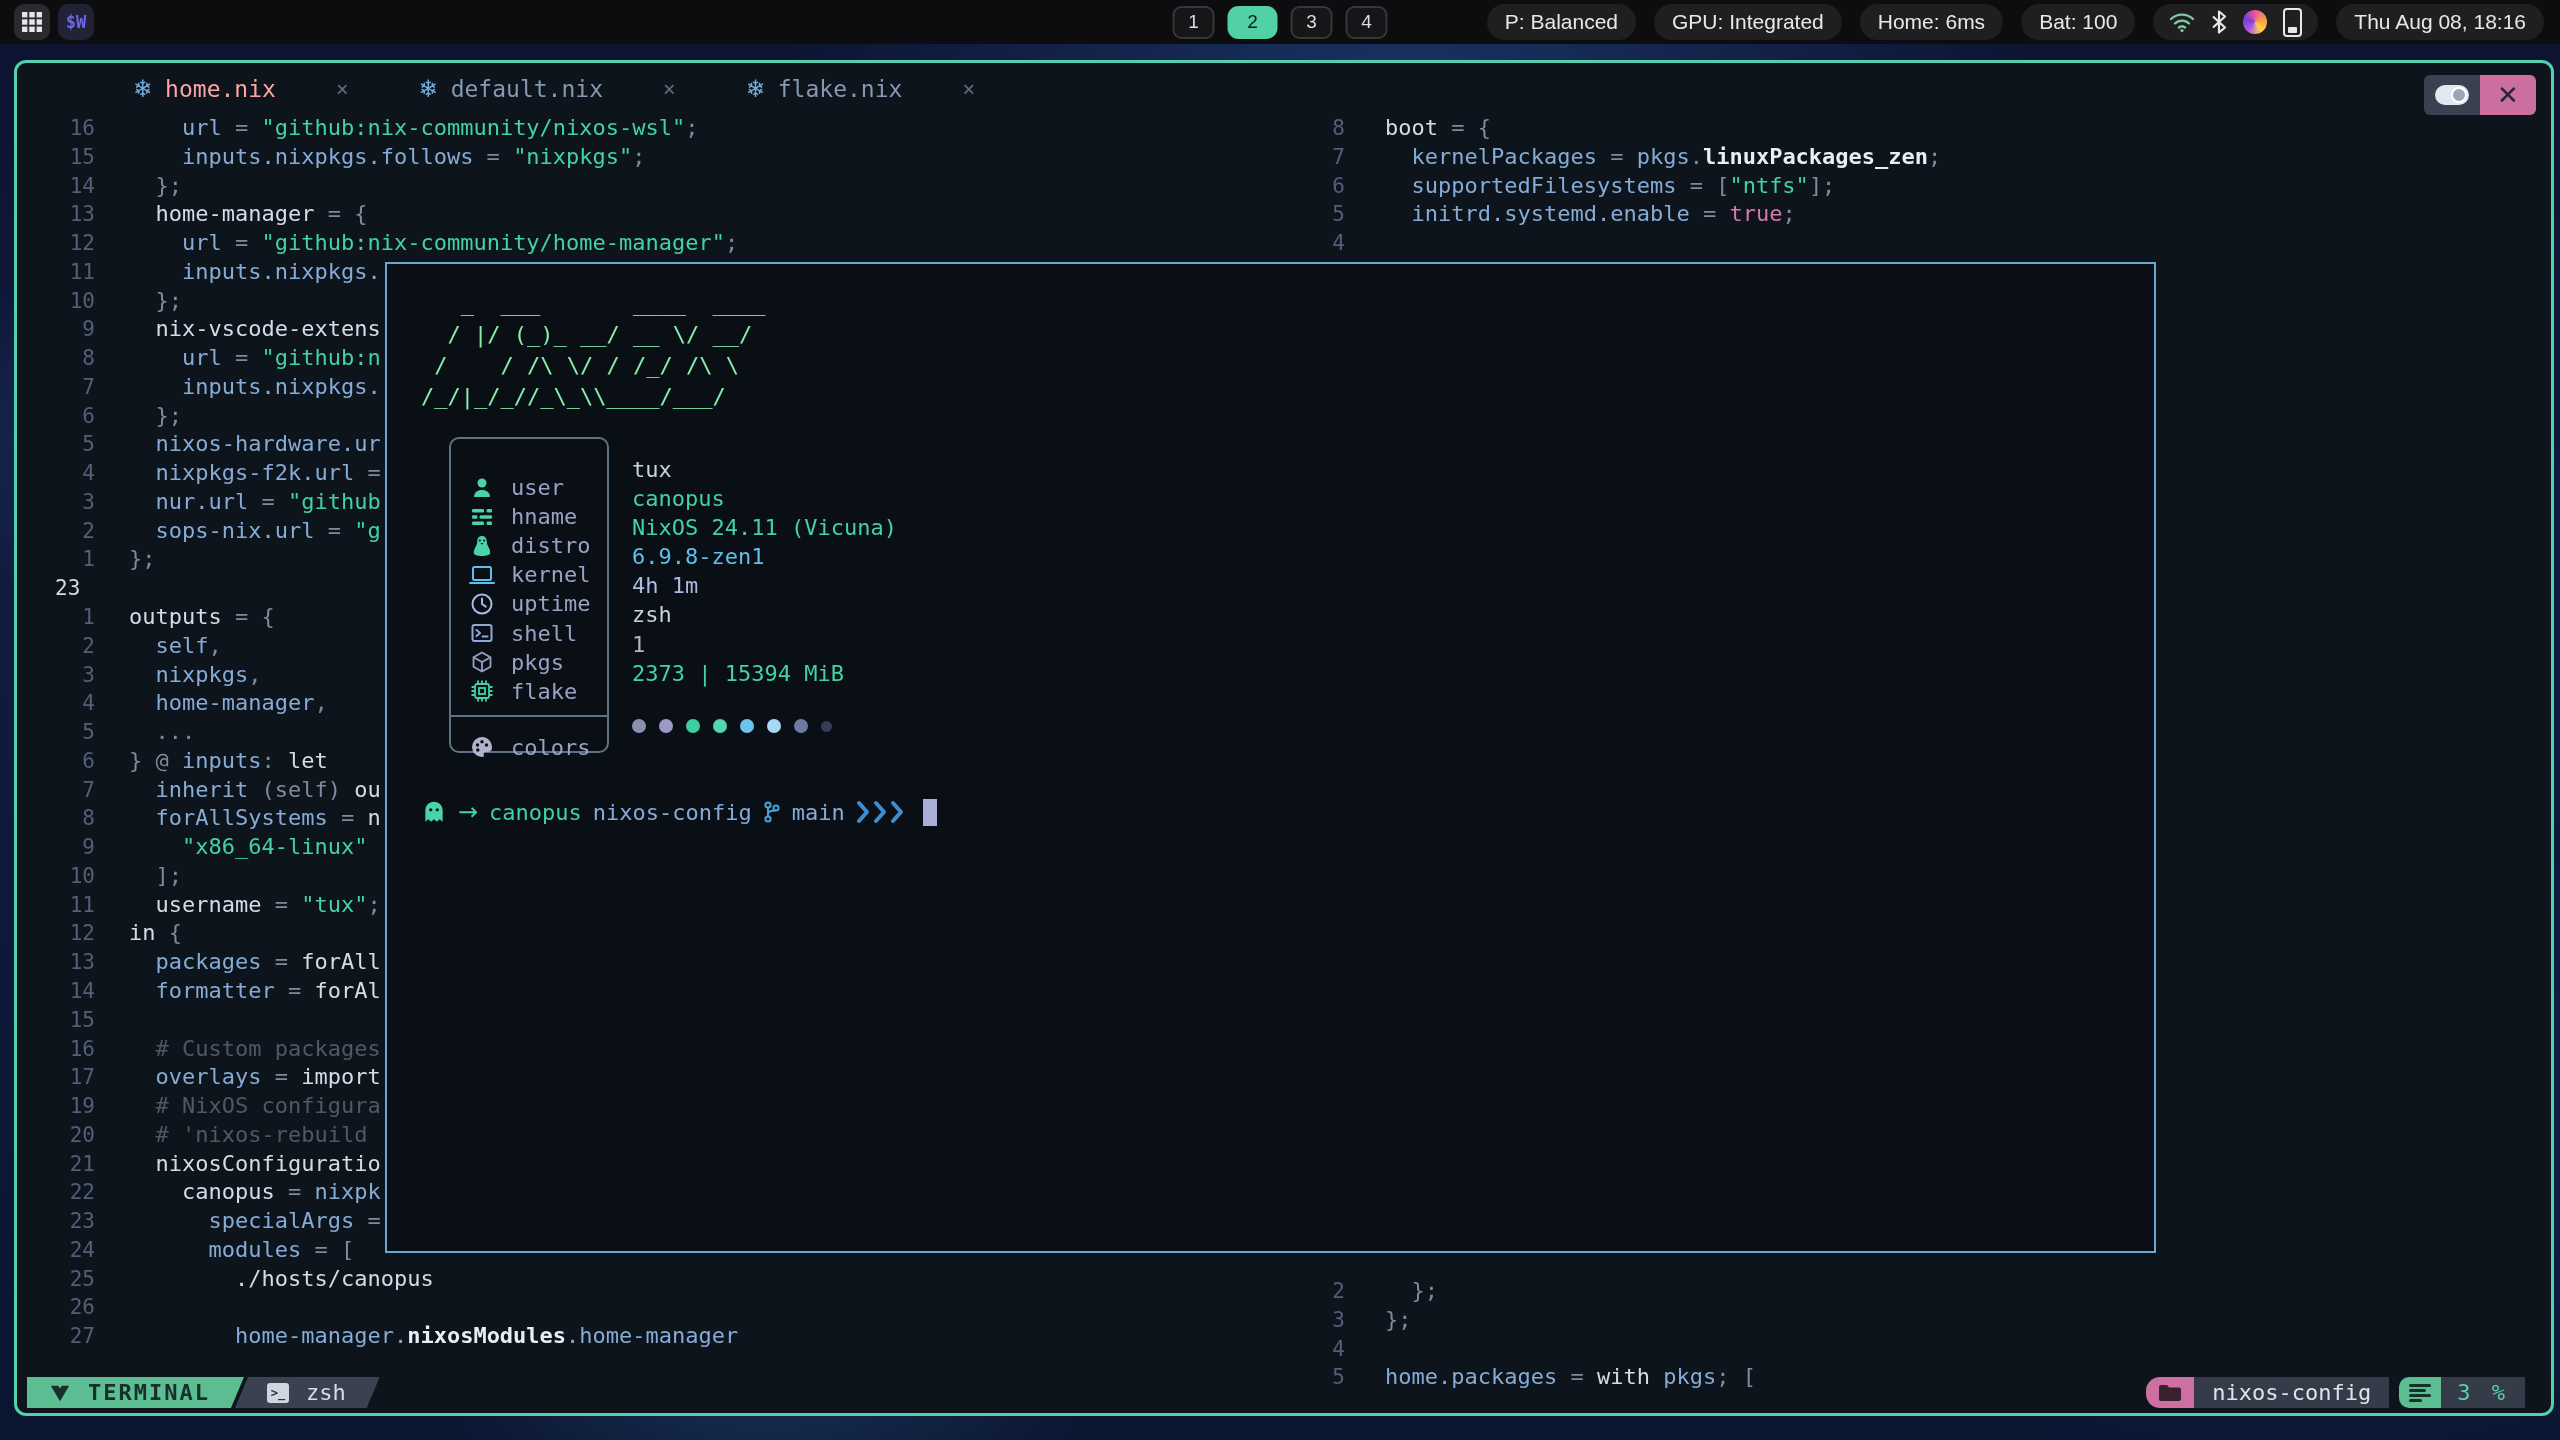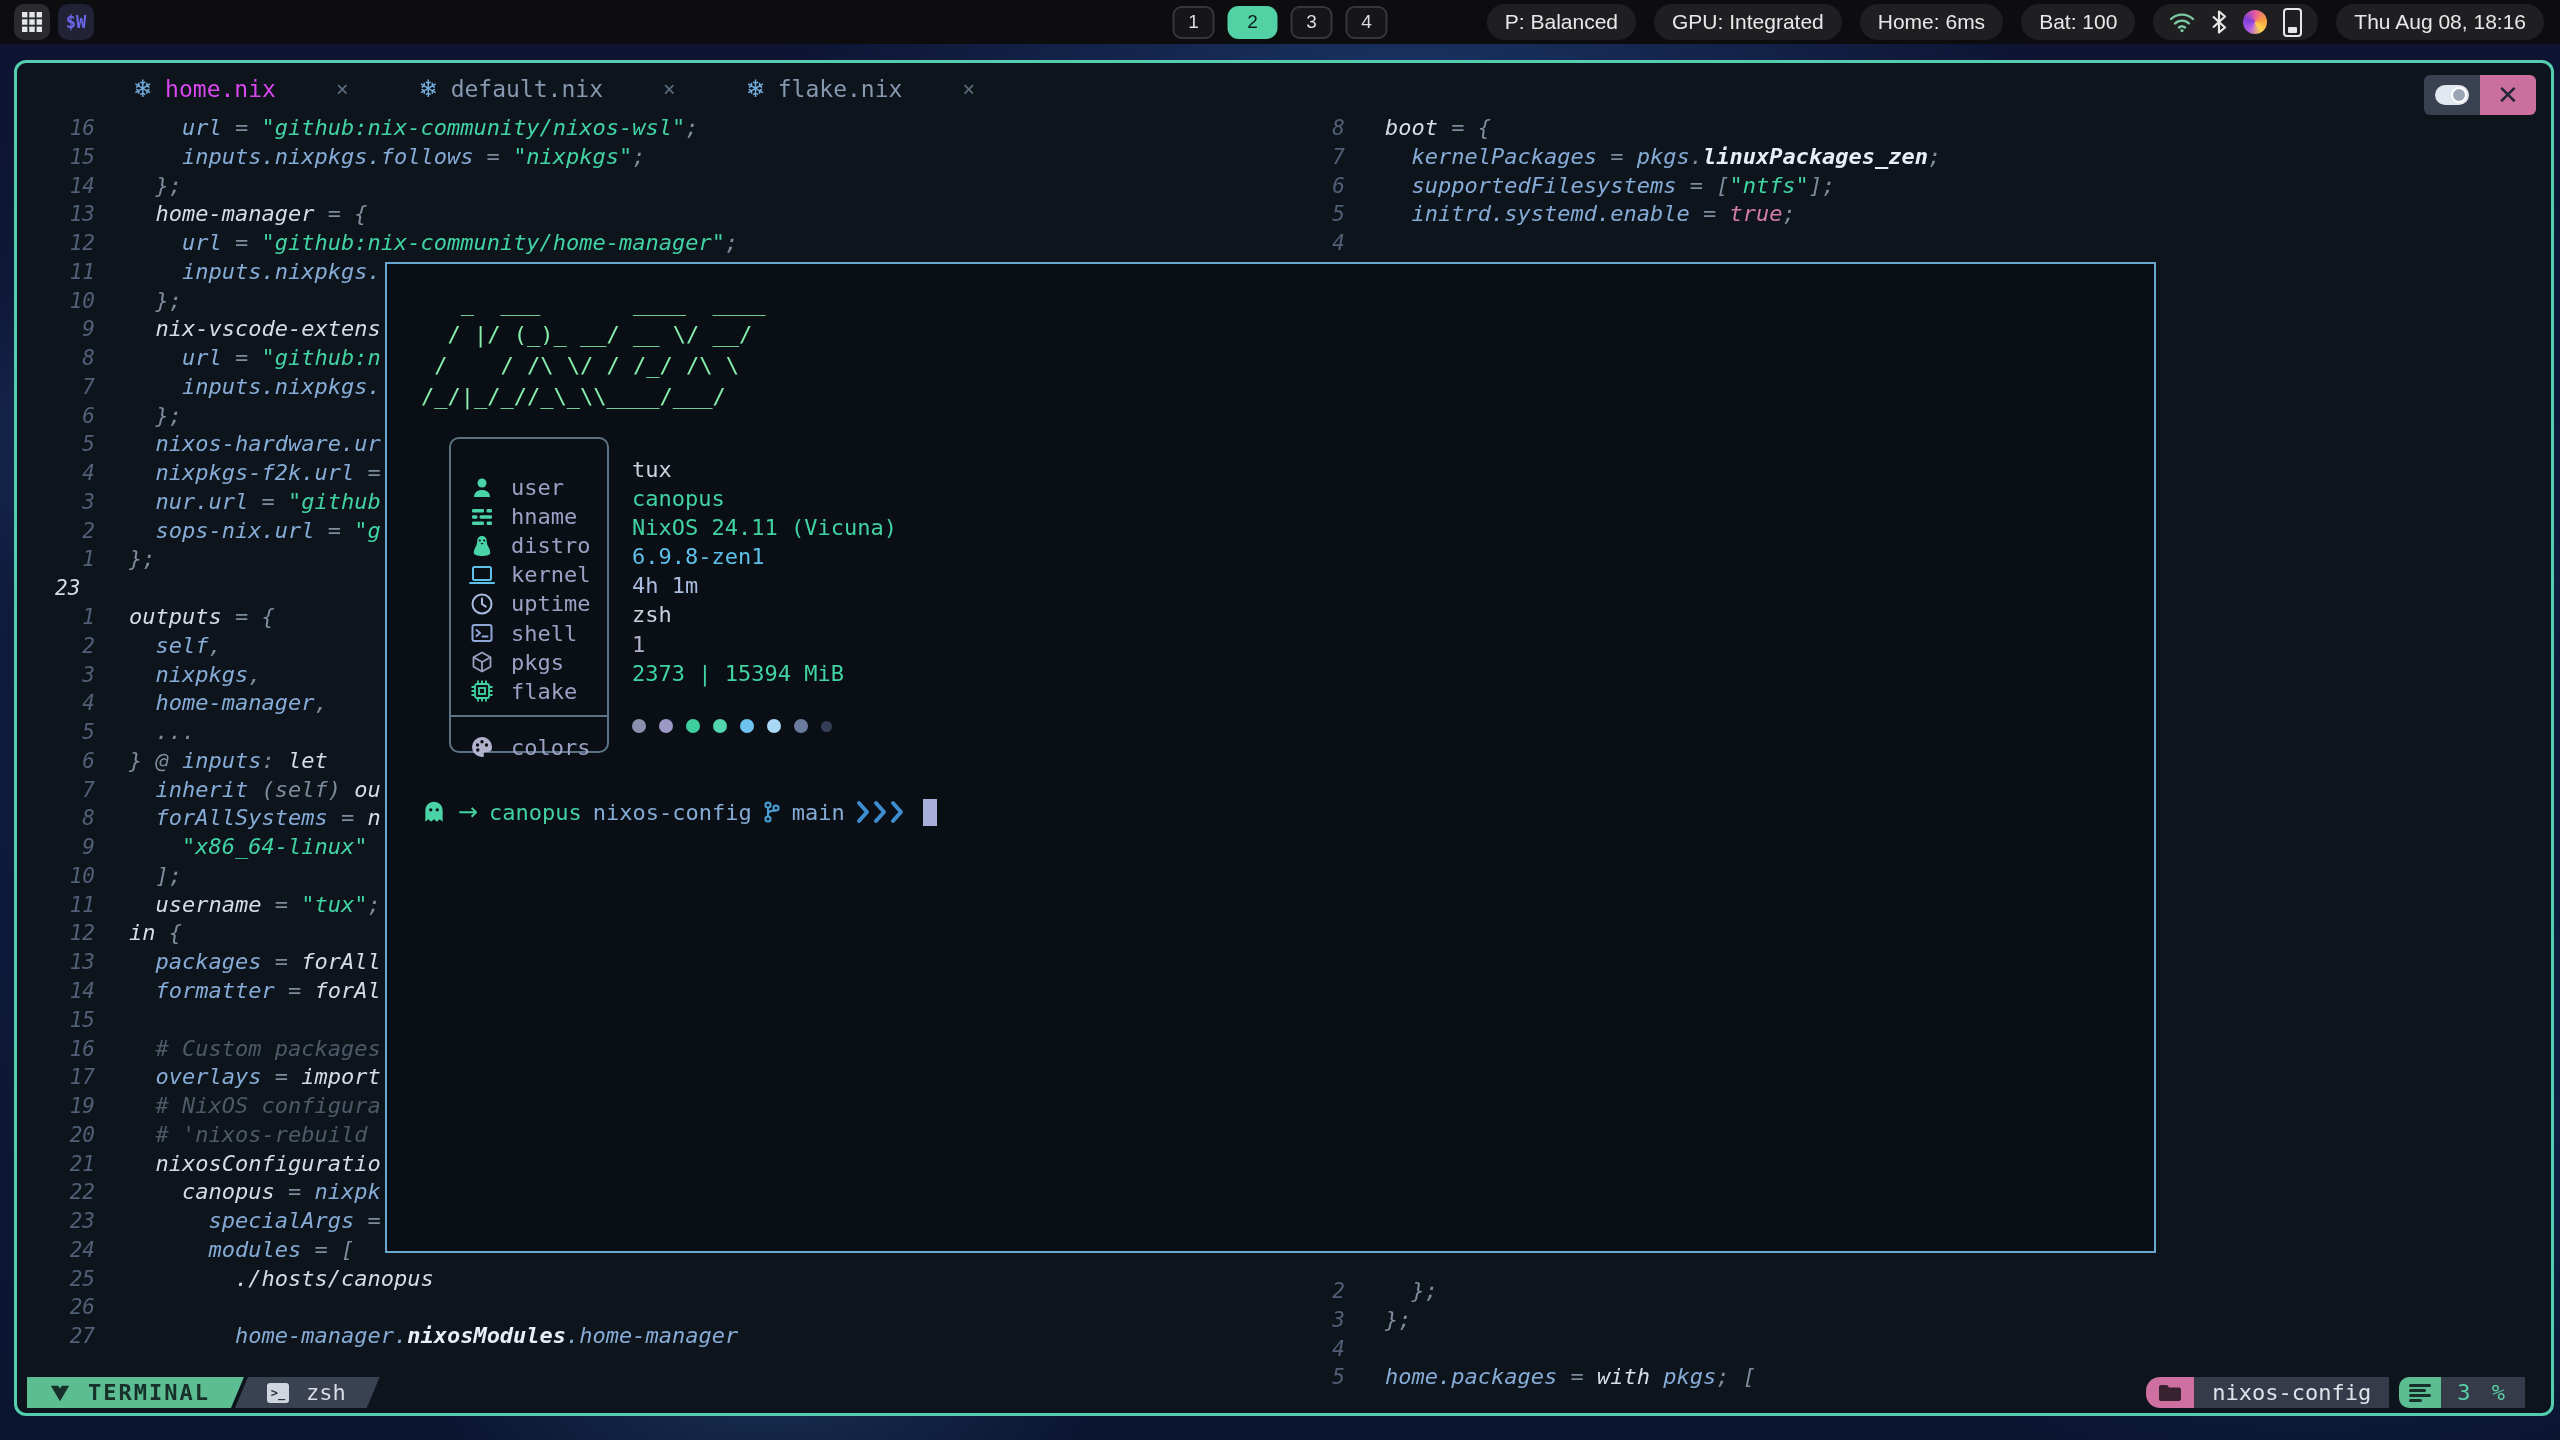--- a/index.html
+++ b/index.html
@@ -32,32 +32,32 @@
     background:conic-gradient(#e85aa0,#f59b42,#ffd24d,#b05ae8,#7a3fd4,#e85aa0);}
   .phone{width:15px;height:25px;border:2.5px solid #e8e8ea;border-radius:4px;position:relative;}
   .phone:after{content:"";position:absolute;left:3px;bottom:2px;right:3px;height:6px;background:#e8e8ea;border-radius:1px;}
   
   .window{position:absolute;left:14px;top:60px;width:2534px;height:1350px;background:#0d141c;
     border:3px solid #55cdaf;border-radius:12px;z-index:5;}
   .tabs{position:absolute;left:116px;top:9px;display:flex;gap:70px;height:34px;align-items:center;}
   .tab{display:flex;align-items:center;gap:12px;font-size:23px;color:#8699b1;}
   .tab .flake{color:#74aede;font-family:"DejaVu Sans",sans-serif;font-size:24px;}
   .tab .tclose{color:#5a6b7c;font-size:21px;margin-left:48px;}
-  .tab.active .tlabel{color:#d946ef;}
+  .tab.active .tlabel{color:#fca5a5;}
   .winctl{position:absolute;right:15px;top:12px;display:flex;}
   .ctl-toggle{width:56px;height:40px;background:#3a4150;border-radius:6px 0 0 6px;
     display:flex;align-items:center;justify-content:center;}
   .toggle-pill{width:34px;height:20px;background:#e3e8f0;border-radius:10px;position:relative;}
   .toggle-pill:after{content:"";position:absolute;right:2px;top:2px;width:16px;height:16px;border-radius:50%;
     background:#9aa5b6;border:2px solid #fff;box-sizing:border-box;}
   .ctl-close{width:56px;height:40px;background:#cb6f9f;border-radius:0 6px 6px 0;
     display:flex;align-items:center;justify-content:center;color:#232636;font-size:26px;
     font-family:"Liberation Sans",sans-serif;}
   
-  .pane{position:absolute;font-size:22px;font-style:italic;}
+  .pane{position:absolute;font-size:22px;}
   .crow{display:flex;height:28.77px;line-height:28.77px;}
   .ln{width:78px;text-align:right;color:#525f78;font-size:21px;flex:none;}
   .ln.lncur{text-align:left;padding-left:38px;width:40px;color:#d5dce5;}
   .ct{white-space:pre;margin-left:34px;}
   .pane.right .ln{width:38px;}
   .pane.right .ct{margin-left:40px;}
   .tk-b{color:#85abd6;} .tk-w{color:#d5dce6;} .tk-g{color:#41d3a2;} .tk-p{color:#7e8b9c;}
   .tk-c{color:#4d5966;} .tk-k{color:#d37ba8;} .tk-wb{color:#e8eef5;font-weight:bold;}
   
   .term{position:absolute;left:385px;top:262px;width:1767px;height:987px;background:#0a0f16;

